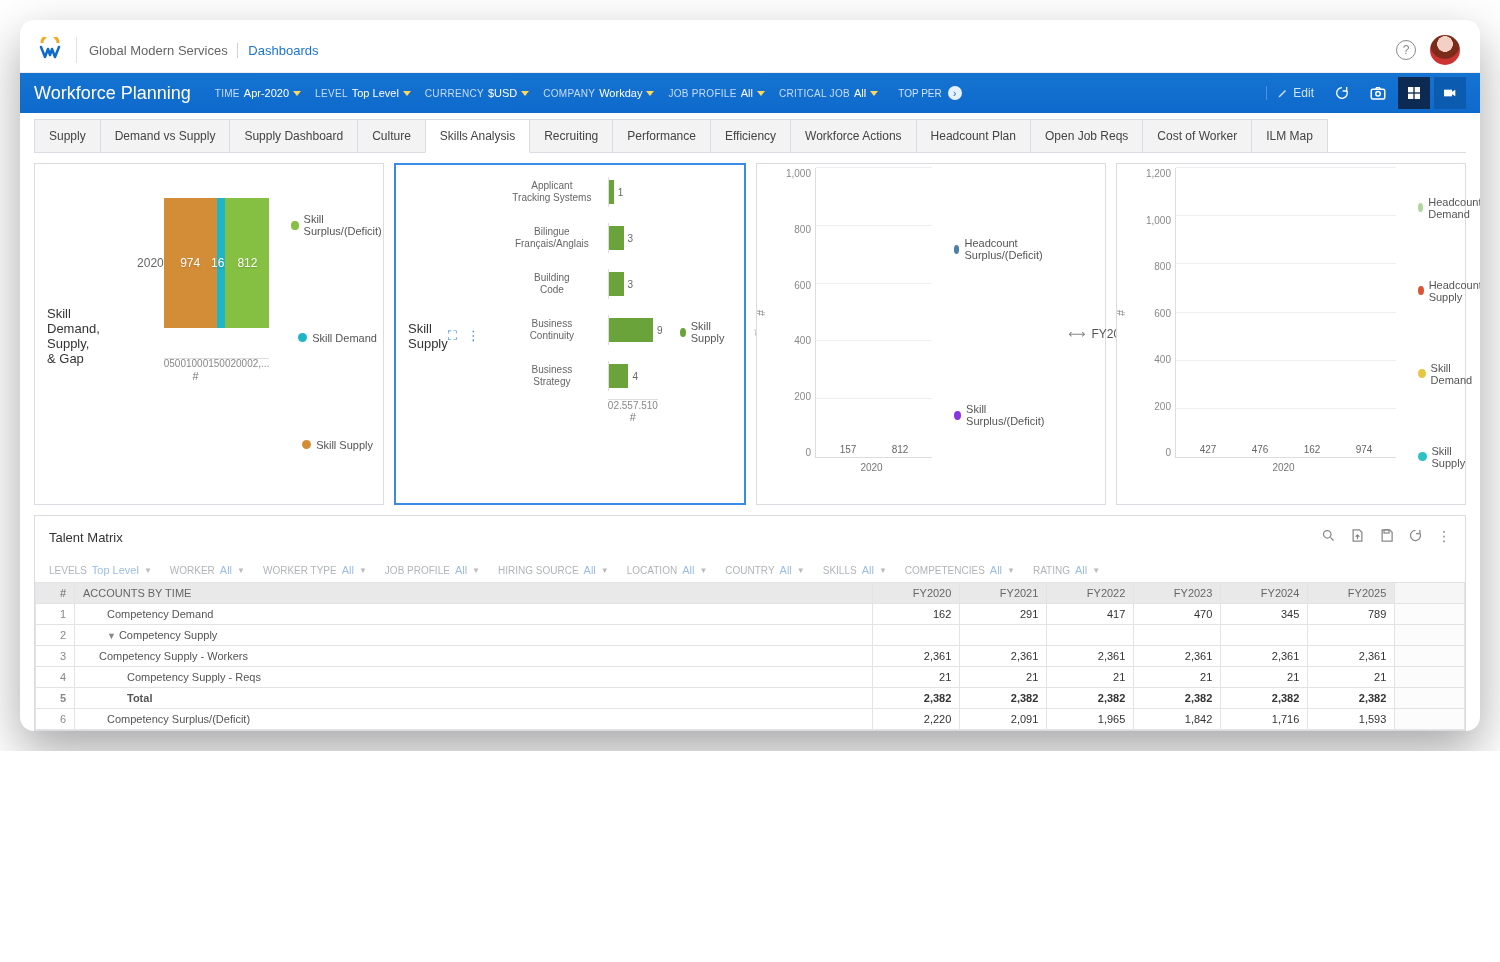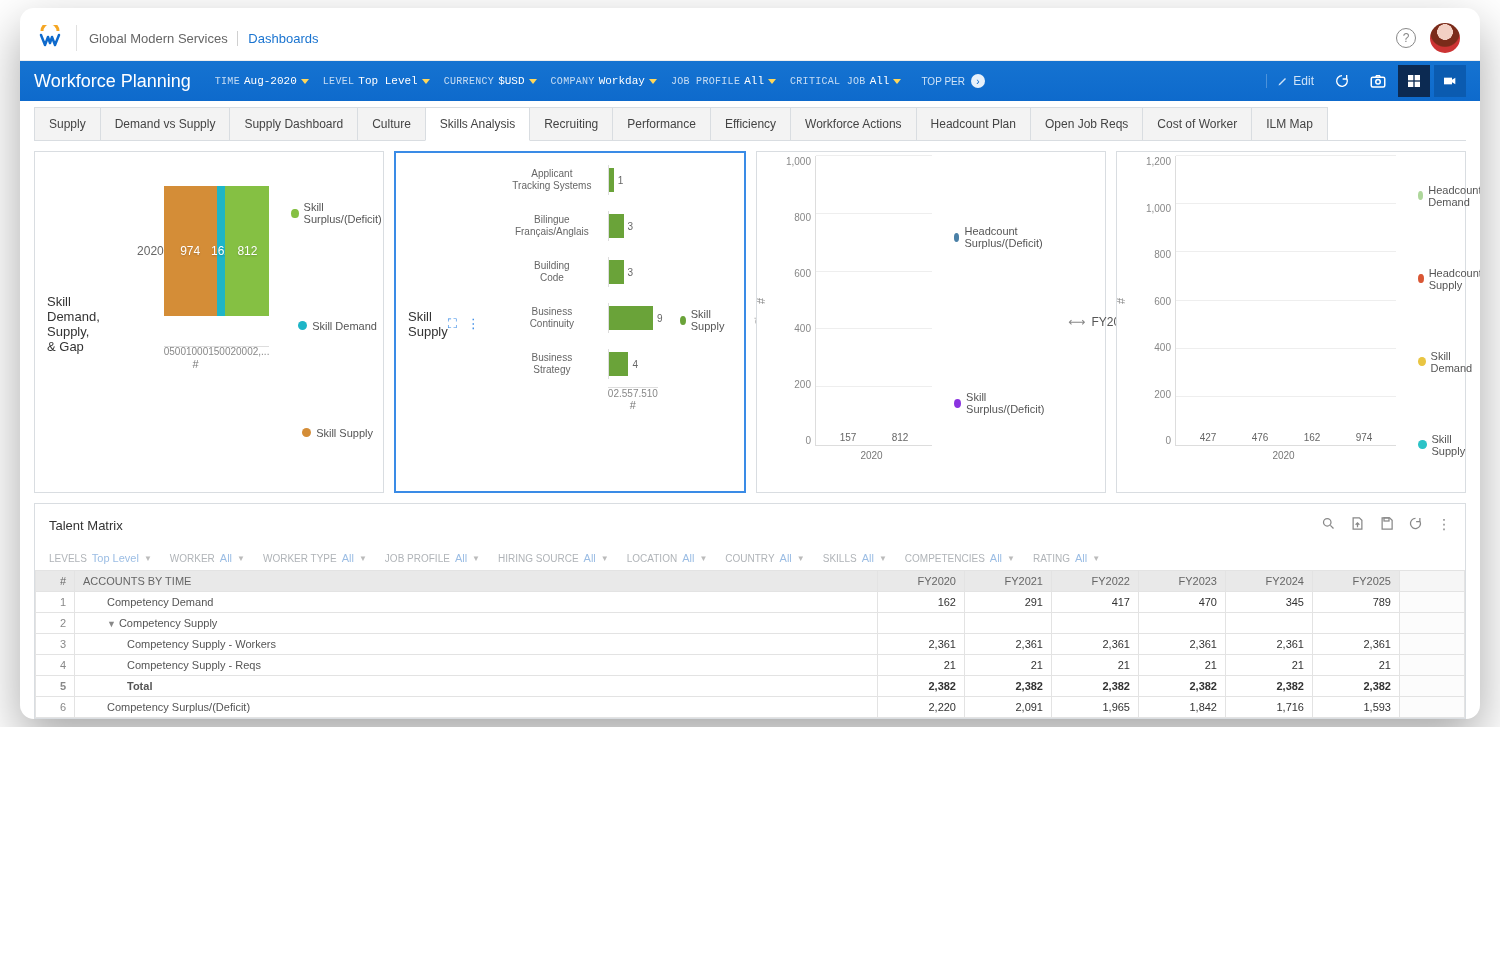--- a/index.html
+++ b/index.html
@@ -15,21 +15,21 @@
     --teal:#1eb5c7;
     --orange:#d48d37;
     --red:#d95634;
     --purple:#8a33e0;
     --steelblue:#4a80a7;
     --lgreen:#aed79b;
     --gold:#e9c542;
     --cyan:#2cc3c7;
   }
   html,body{margin:0;padding:0;font-family:Arial,Helvetica,sans-serif;color:var(--text);background:#fff;font-size:12px}
-  .window{width:1460px;margin:8px auto;border-radius:14px;box-shadow:0 20px 50px rgba(0,0,0,0.35);overflow:hidden;background:#fff}
+  .window{width:1460px;margin:20px auto;border-radius:14px;box-shadow:0 20px 50px rgba(0,0,0,0.35);overflow:hidden;background:#fff}
   
   .topbar{display:flex;align-items:center;height:44px;padding:8px 10px 0 10px;border-bottom:1px solid #eee}
   .logo{width:26px;height:26px;margin:0 12px 0 8px;border-right:1px solid #e0e0e0;padding-right:12px}
   .logo svg{display:block}
   .crumbs{font-size:13px;color:#666}
   .crumbs .link{color:#1a74d0;margin-left:6px;border-left:1px solid #d0d0d0;padding-left:10px}
   .top-right{margin-left:auto;display:flex;align-items:center;gap:14px;margin-right:10px}
   .help{width:18px;height:18px;border:1.5px solid #888;border-radius:50%;display:flex;align-items:center;justify-content:center;color:#888;font-size:12px}
   .avatar{width:30px;height:30px;border-radius:50%;background:radial-gradient(circle at 50% 30%,#f3d0c4 30%,#7b2b1a 31%,#7b2b1a 55%,#c33 60%,#c33 100%)}
   
@@ -119,24 +119,24 @@
       <span class="link">Dashboards</span>
     </div>
     <div class="top-right">
       <div class="help">?</div>
       <div class="avatar"></div>
     </div>
   </div>
 
   <div class="bluebar">
     <div class="title">Workforce Planning</div>
-    <div id="filters" style="display: flex; font-family: Liberation Mono, monospace;">
+    <div id="filters" style="display: flex;">
         <div class="filter">
           <span class="lbl">TIME</span>
-          <span>Aug-2020</span>
+          <span>Apr-2020</span>
           <span class="caret"></span>
         </div>
         <div class="filter">
           <span class="lbl">LEVEL</span>
           <span>Top Level</span>
           <span class="caret"></span>
         </div>
         <div class="filter">
           <span class="lbl">CURRENCY</span>
           <span>$USD</span>
@@ -520,21 +520,21 @@
             <td></td>
             <td></td>
             <td></td>
             <td></td>
             <td></td>
             <td></td>
             <td style="background:#fcfcfc"></td>
           </tr>
           <tr>
             <td class="rownum">3</td>
-            <td class="lh" style="padding-left:52px">Competency Supply - Workers</td>
+            <td class="lh" style="padding-left:24px">Competency Supply - Workers</td>
             <td>2,361</td>
             <td>2,361</td>
             <td>2,361</td>
             <td>2,361</td>
             <td>2,361</td>
             <td>2,361</td>
             <td style="background:#fcfcfc"></td>
           </tr>
           <tr>
             <td class="rownum">4</td>

